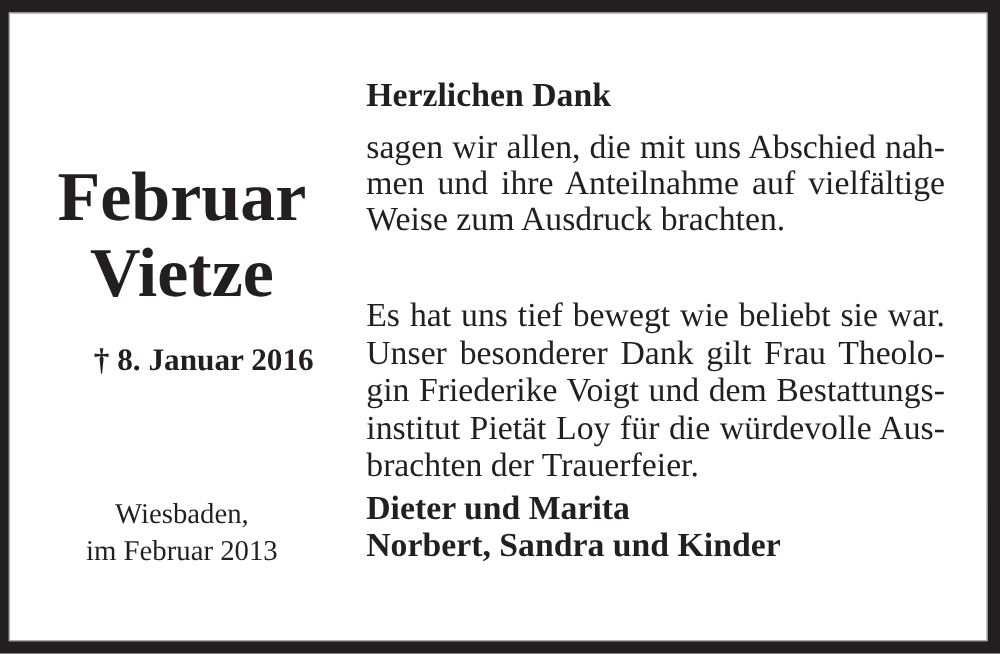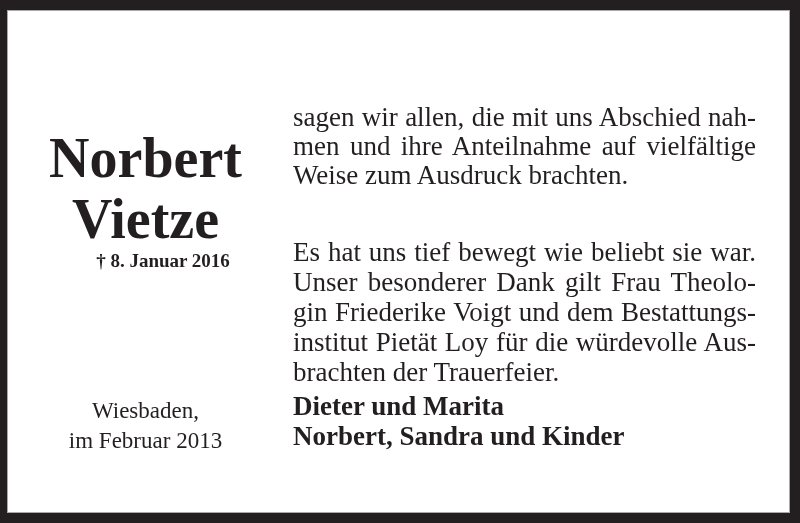--- a/index.html
+++ b/index.html
@@ -29,22 +29,22 @@
   .col-left{
     position:absolute;left:0;top:0;width:277px;height:100%;
     text-align:center;
   }
   .name-block{
     position:absolute;top:118px;left:0;right:0;
     font-weight:bold;font-size:56px;line-height:61px;
     white-space:nowrap;
   }
   .death-date{
-    position:absolute;top:236px;left:0;right:0;
-    font-weight:bold;font-size:19px;line-height:30px;
+    position:absolute;top:264px;left:0;right:0;
+    font-weight:bold;font-size:25px;line-height:30px;
     white-space:nowrap;
     padding-left:35px;
   }
   .place-block{
     position:absolute;top:386px;left:0;right:0;
     font-size:23px;line-height:30px;
     white-space:nowrap;
   }
   .col-right{
     position:absolute;left:286px;top:0;width:463px;height:100%;
@@ -68,31 +68,32 @@
   }
 </style>
 </head>
 <body>
 
 <div class="page">
   <div class="inner-edge"></div>
 
   <div class="col-left">
     <div class="name-block">
-      <div>Norbert</div>
+      <div>Februar</div>
       <div>Vietze</div>
     </div>
     <div class="death-date">† 8. Januar 2016</div>
     <div class="place-block">
       <div>Wiesbaden,</div>
       <div>im Februar 2013</div>
     </div>
   </div>
 
   <div class="col-right">
+    <div class="heading">Herzlichen Dank</div>
     <div class="para para-1">
         <div class="jline" style="word-spacing: 0.584821px;"><span>sagen wir allen, die mit uns Abschied nah-</span></div>
         <div class="jline" style="word-spacing: 3.67813px;"><span>men und ihre Anteilnahme auf vielfältige</span></div>
         <div class="lline"><span>Weise zum Ausdruck brachten.</span></div>
       </div>
     <div class="para para-2">
         <div class="jline" style="word-spacing: 1.17188px;"><span>Es hat uns tief bewegt wie beliebt sie war.</span></div>
         <div class="jline" style="word-spacing: 3.47187px;"><span>Unser besonderer Dank gilt Frau Theolo-</span></div>
         <div class="jline" style="word-spacing: 0.85625px;"><span>gin Friederike Voigt und dem Bestattungs-</span></div>
         <div class="jline" style="word-spacing: 0.927083px;"><span>institut Pietät Loy für die würdevolle Aus-</span></div>

